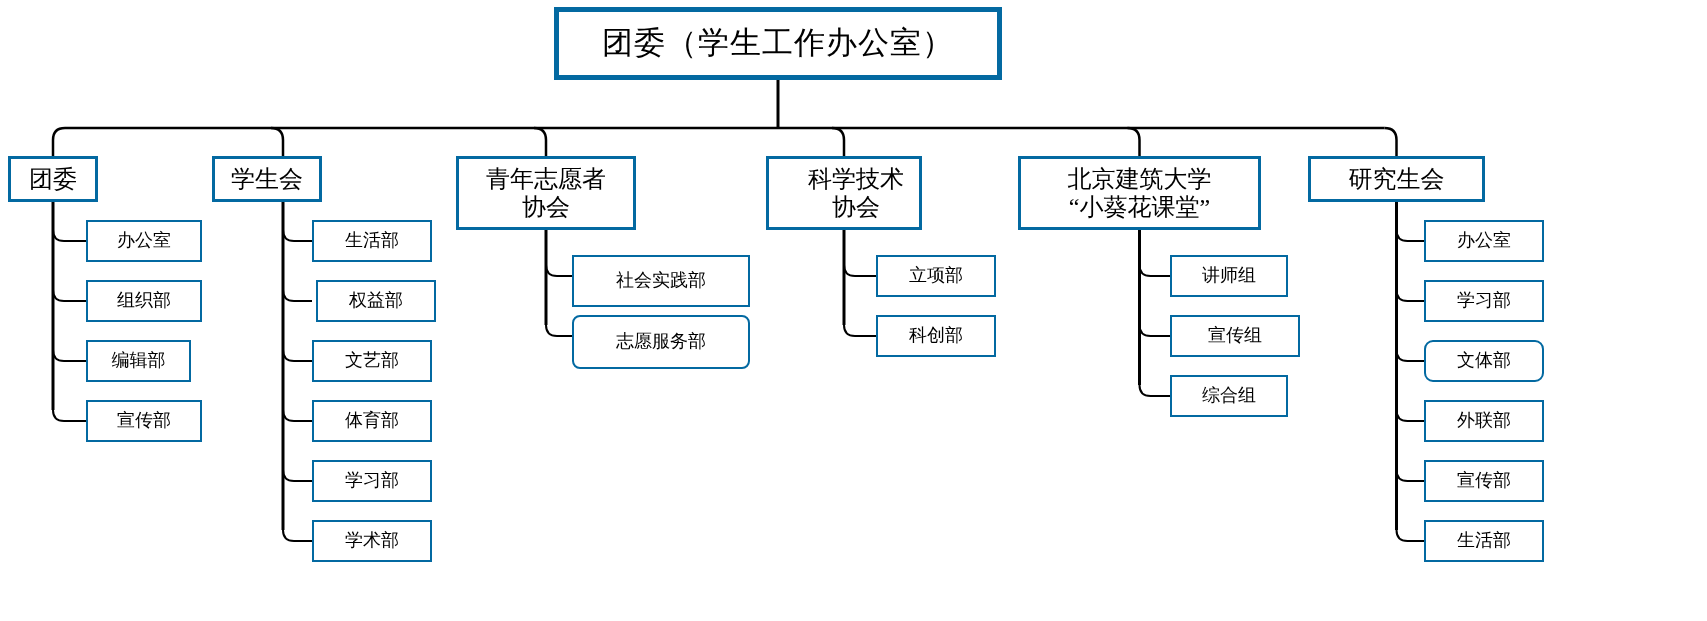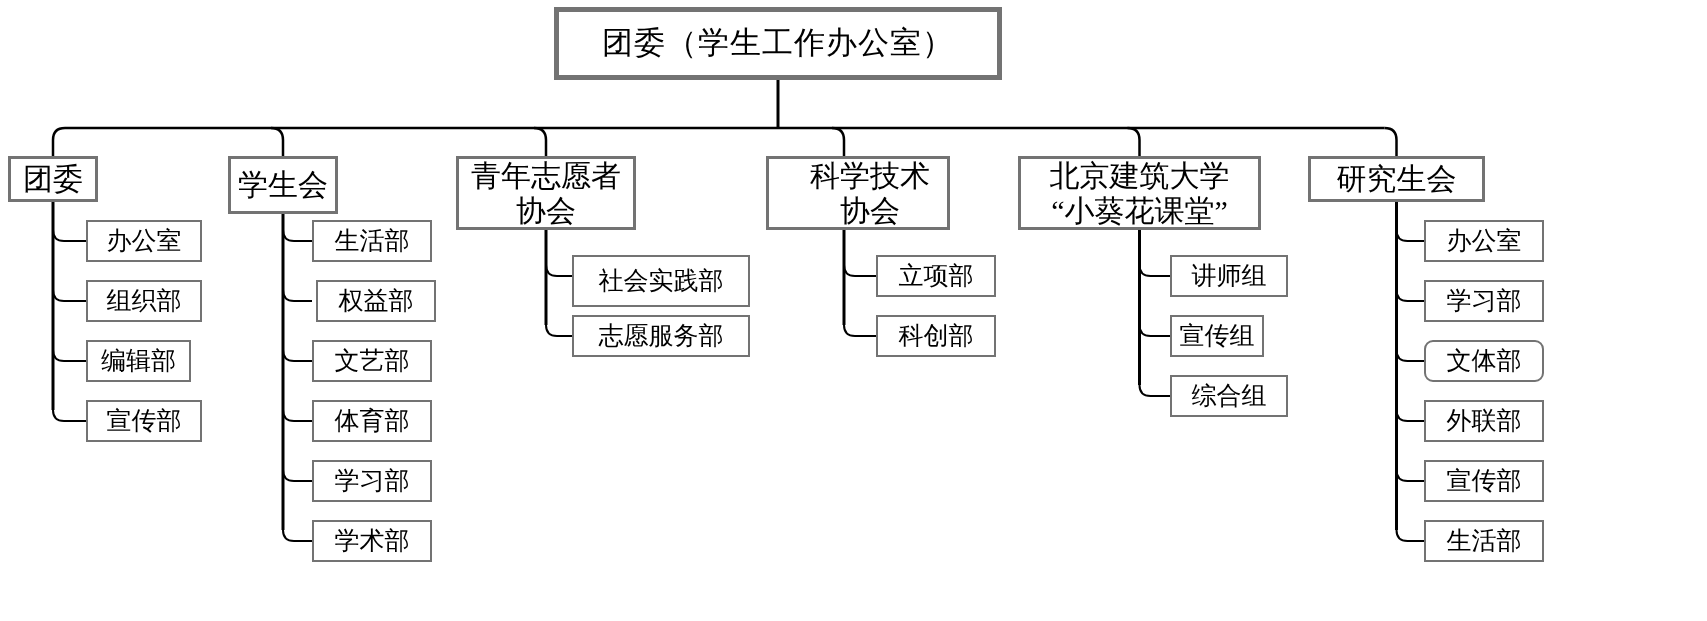--- a/index.html
+++ b/index.html
@@ -20,41 +20,41 @@
     left: 0;
     top: 0;
     width: 1707px;
     height: 621px;
     pointer-events: none;
   }
   .node {
     position: absolute;
     box-sizing: border-box;
     background: #ffffff;
-    border: 2px solid #737373;
+    border: 2px solid #0369a1;
     display: flex;
     align-items: center;
     justify-content: center;
     text-align: center;
     color: #000000;
     line-height: 1.18;
     white-space: pre-line;
   }
   .node.root {
     border-width: 5px;
     font-size: 31px;
     letter-spacing: 1px;
   }
   .node.level2 {
     border-width: 3px;
-    font-size: 30px;
+    font-size: 24px;
   }
   .node.level3 {
     border-width: 2px;
-    font-size: 25px;
+    font-size: 18px;
   }
 </style>
 </head>
 <body>
 
 <div id="chart-root">
   <svg id="connector-layer" viewBox="0 0 1707 621" xmlns="http://www.w3.org/2000/svg">
       <path d="M 778 80 L 778 128" fill="none" stroke="#000000" stroke-width="3" stroke-linecap="butt" stroke-linejoin="round"></path>
       <path d="M 65 128 L 1384.5 128" fill="none" stroke="#000000" stroke-width="2.5" stroke-linecap="butt" stroke-linejoin="round"></path>
       <path d="M 65 128 Q 53 128 53 140 L 53 156" fill="none" stroke="#000000" stroke-width="2.5" stroke-linecap="butt" stroke-linejoin="round"></path>
@@ -93,39 +93,39 @@
       <path d="M 1396.5 470 Q 1396.5 481 1407.5 481 L 1424 481" fill="none" stroke="#000000" stroke-width="2" stroke-linecap="butt" stroke-linejoin="round"></path>
       <path d="M 1396.5 530 Q 1396.5 541 1407.5 541 L 1424 541" fill="none" stroke="#000000" stroke-width="2" stroke-linecap="butt" stroke-linejoin="round"></path>
     </svg>
   <div id="node-layer">
       <div class="node root" style="left: 554px; top: 7px; width: 448px; height: 73px;">团委（学生工作办公室）</div>
       <div class="node level2" style="left: 8px; top: 156px; width: 90px; height: 46px;">团委</div>
       <div class="node level3" style="left: 86px; top: 220px; width: 116px; height: 42px;">办公室</div>
       <div class="node level3" style="left: 86px; top: 280px; width: 116px; height: 42px;">组织部</div>
       <div class="node level3" style="left: 86px; top: 340px; width: 105px; height: 42px;">编辑部</div>
       <div class="node level3" style="left: 86px; top: 400px; width: 116px; height: 42px;">宣传部</div>
-      <div class="node level2" style="left: 228px; top: 156px; width: 110px; height: 58px;">学生会</div>
+      <div class="node level2" style="left: 212px; top: 156px; width: 110px; height: 46px;">学生会</div>
       <div class="node level3" style="left: 312px; top: 220px; width: 120px; height: 42px;">生活部</div>
       <div class="node level3" style="left: 316px; top: 280px; width: 120px; height: 42px;">权益部</div>
       <div class="node level3" style="left: 312px; top: 340px; width: 120px; height: 42px;">文艺部</div>
       <div class="node level3" style="left: 312px; top: 400px; width: 120px; height: 42px;">体育部</div>
       <div class="node level3" style="left: 312px; top: 460px; width: 120px; height: 42px;">学习部</div>
       <div class="node level3" style="left: 312px; top: 520px; width: 120px; height: 42px;">学术部</div>
       <div class="node level2" style="left: 456px; top: 156px; width: 180px; height: 74px;">青年志愿者
 协会</div>
       <div class="node level3" style="left: 572px; top: 255px; width: 178px; height: 52px;">社会实践部</div>
-      <div class="node level3" style="left: 572px; top: 315px; width: 178px; height: 42px;">志愿服务部</div>
-      <div class="node level2" style="left: 766px; top: 156px; width: 184px; height: 74px; padding-left: 24px;">科学技术
+      <div class="node level3" style="left: 572px; top: 315px; width: 178px; height: 54px; border-radius: 8px;">志愿服务部</div>
+      <div class="node level2" style="left: 766px; top: 156px; width: 156px; height: 74px; padding-left: 24px;">科学技术
 协会</div>
       <div class="node level3" style="left: 876px; top: 255px; width: 120px; height: 42px;">立项部</div>
       <div class="node level3" style="left: 876px; top: 315px; width: 120px; height: 42px;">科创部</div>
       <div class="node level2" style="left: 1018px; top: 156px; width: 243px; height: 74px;">北京建筑大学
 “小葵花课堂”</div>
       <div class="node level3" style="left: 1170px; top: 255px; width: 118px; height: 42px;">讲师组</div>
-      <div class="node level3" style="left: 1170px; top: 315px; width: 94px; height: 42px;">宣传组</div>
+      <div class="node level3" style="left: 1170px; top: 315px; width: 130px; height: 42px;">宣传组</div>
       <div class="node level3" style="left: 1170px; top: 375px; width: 118px; height: 42px;">综合组</div>
       <div class="node level2" style="left: 1308px; top: 156px; width: 177px; height: 46px;">研究生会</div>
       <div class="node level3" style="left: 1424px; top: 220px; width: 120px; height: 42px;">办公室</div>
       <div class="node level3" style="left: 1424px; top: 280px; width: 120px; height: 42px;">学习部</div>
       <div class="node level3" style="left: 1424px; top: 340px; width: 120px; height: 42px; border-radius: 9px;">文体部</div>
       <div class="node level3" style="left: 1424px; top: 400px; width: 120px; height: 42px;">外联部</div>
       <div class="node level3" style="left: 1424px; top: 460px; width: 120px; height: 42px;">宣传部</div>
       <div class="node level3" style="left: 1424px; top: 520px; width: 120px; height: 42px;">生活部</div>
     </div>
 </div>

